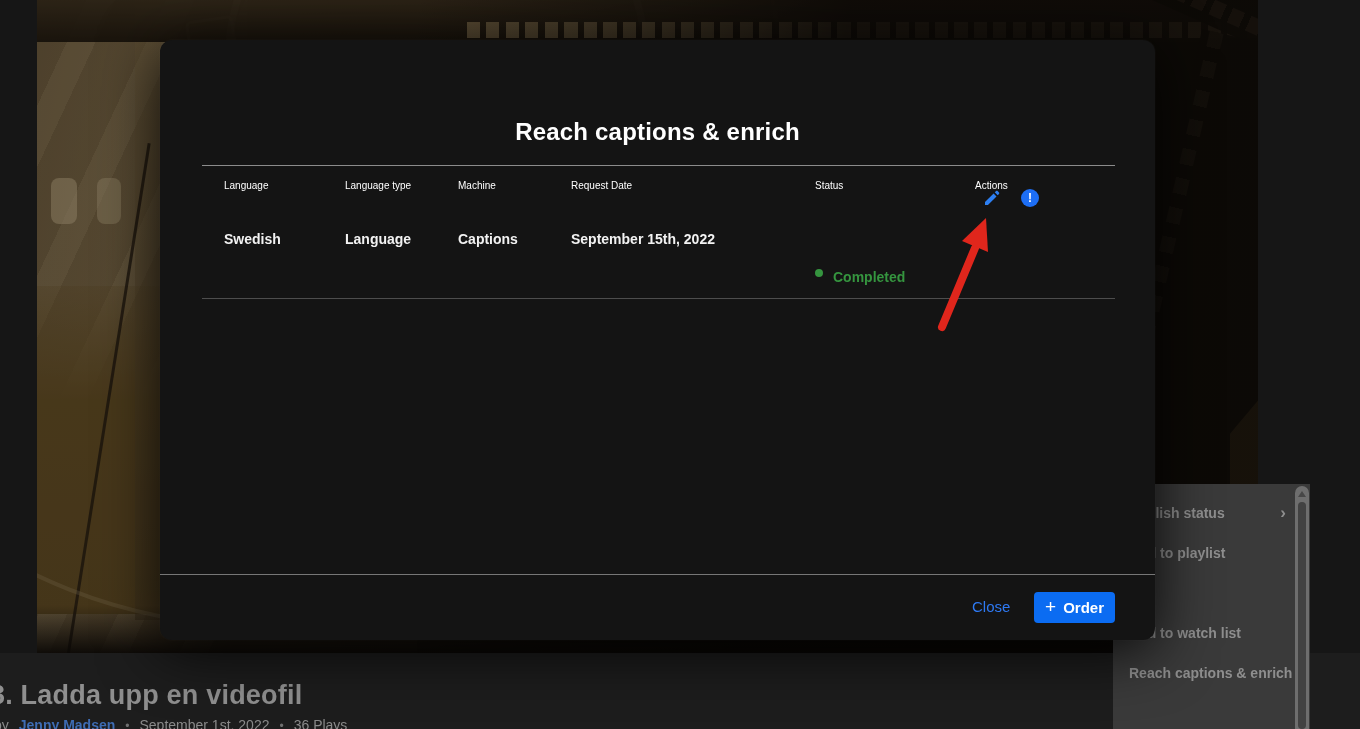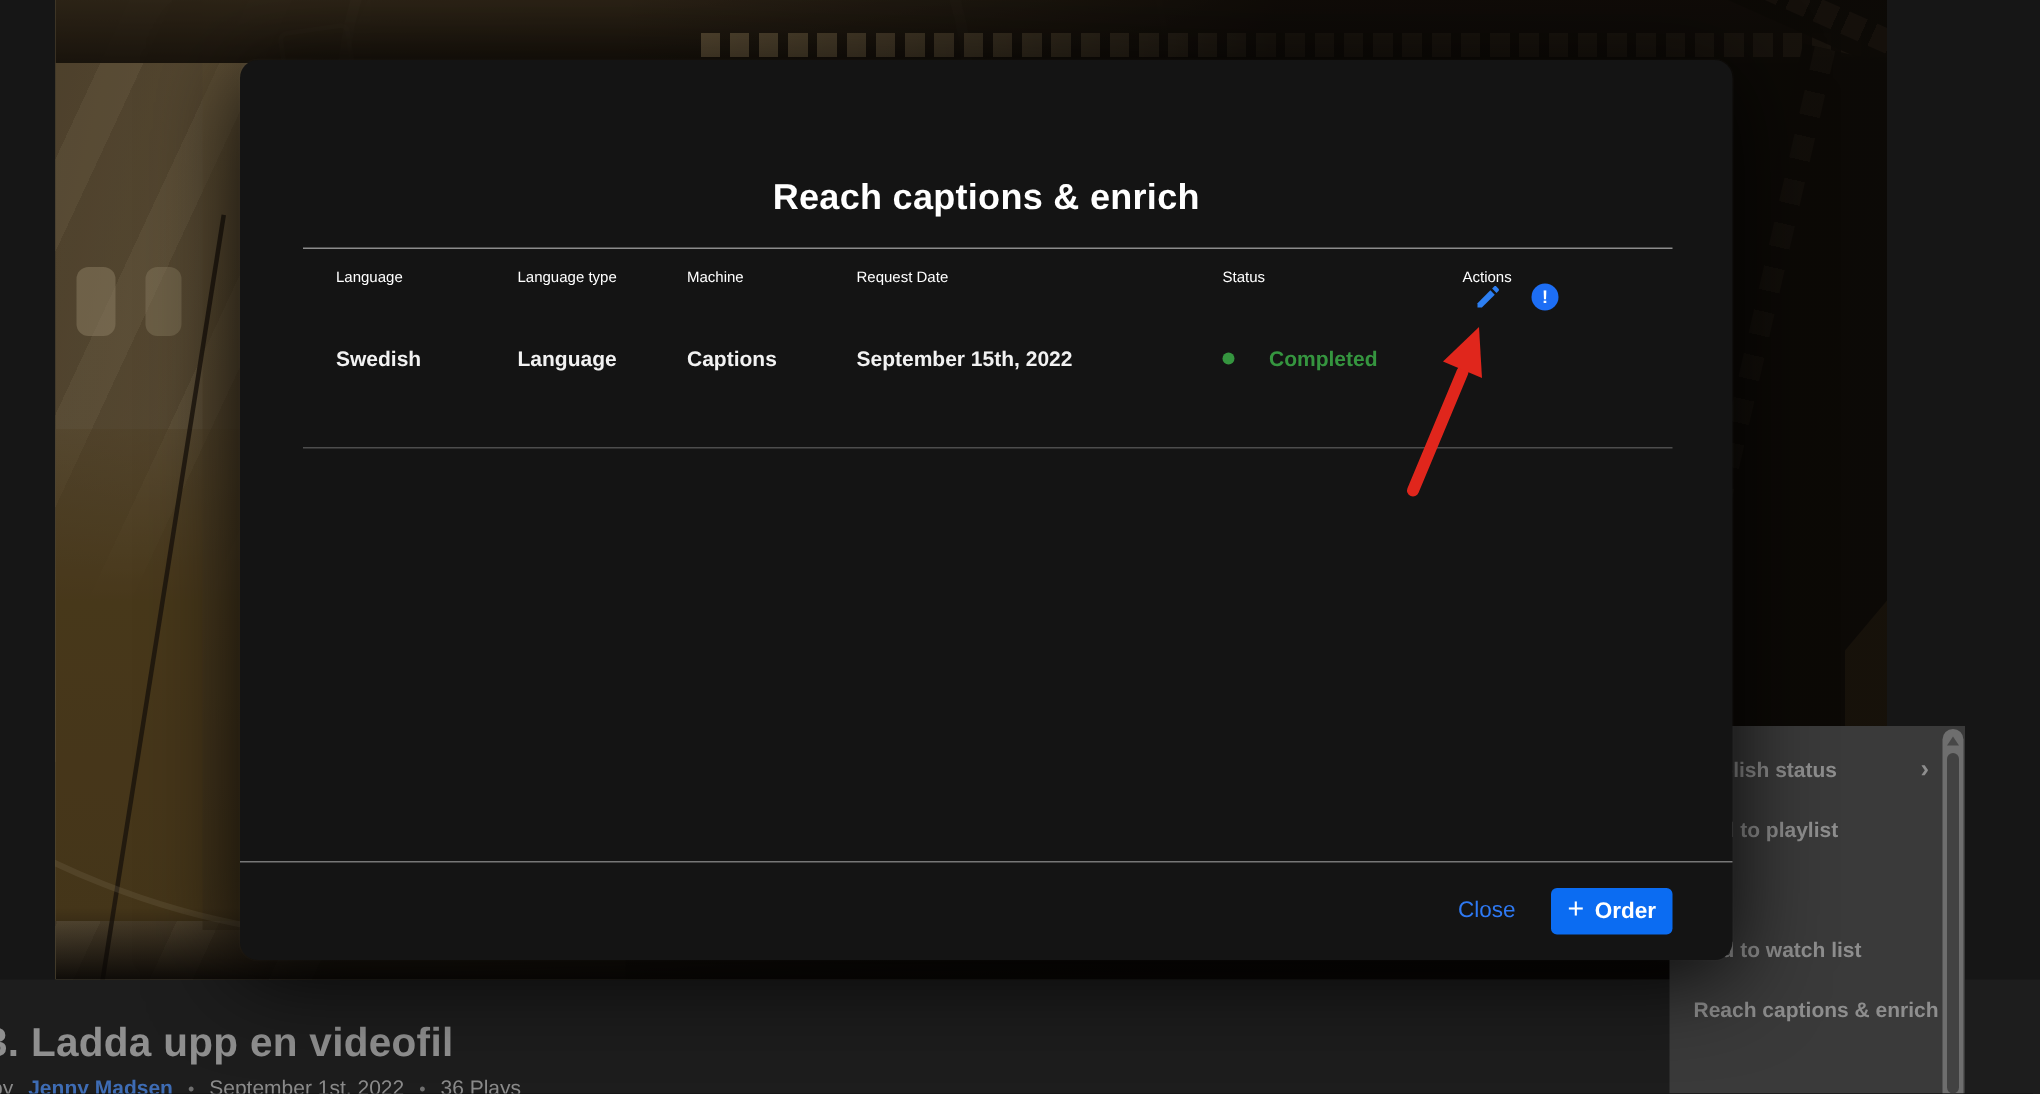--- a/index.html
+++ b/index.html
@@ -76,21 +76,21 @@
   #modal { position:absolute; left:160px; top:40px; width:995px; height:600px;
     background:#141414; border-radius:12px; z-index:10;
     box-shadow:0 10px 60px rgba(0,0,0,.85), 0 0 0 1px rgba(255,255,255,.02); }
   #modal-title { position:absolute; left:0; top:78px; width:100%; text-align:center;
     color:#fff; font-size:24px; font-weight:700; letter-spacing:.2px; }
   .th { position:absolute; top:140px; color:#fff; font-size:10px; font-weight:400; white-space:nowrap; }
   .col0{left:64px}.col1{left:185px}.col2{left:298px}.col3{left:411px}.col4{left:655px}.col5{left:815px}
   #head-divider { position:absolute; left:42px; top:125px; width:913px; height:1px; background:#8c8c8c; }
   .td { position:absolute; top:191px; color:#f2f2f2; font-size:14px; font-weight:700; white-space:nowrap; }
   #row-divider { position:absolute; left:42px; top:192px; width:913px; height:1px; background:#4d4d4d; }
-  .status-cell { display:flex; align-items:center; gap:23px; }
+  .status-cell { display:flex; gap:10px;margin-top:38px; }
   .status-dot { width:8px; height:8px; border-radius:50%; background:#35953f; }
   .status-text { color:#35953f; font-size:14px; font-weight:700; }
   #edit-btn { position:absolute; left:822px; top:148px; width:20px; height:20px;
     background:none; border:none; padding:0; cursor:pointer; }
   #info-btn { position:absolute; left:861px; top:149px; width:18px; height:18px; border-radius:50%;
     background:#1d6ef5; border:none; padding:0; cursor:pointer;
     color:#fff; font-size:12px; font-weight:700; line-height:18px; text-align:center;
     font-family:"Liberation Sans", sans-serif; }
   #footer-divider { position:absolute; left:0; top:534px; width:100%; height:1px; background:#777; }
   #close-btn { position:absolute; left:812px; top:558px; background:none; border:none;

